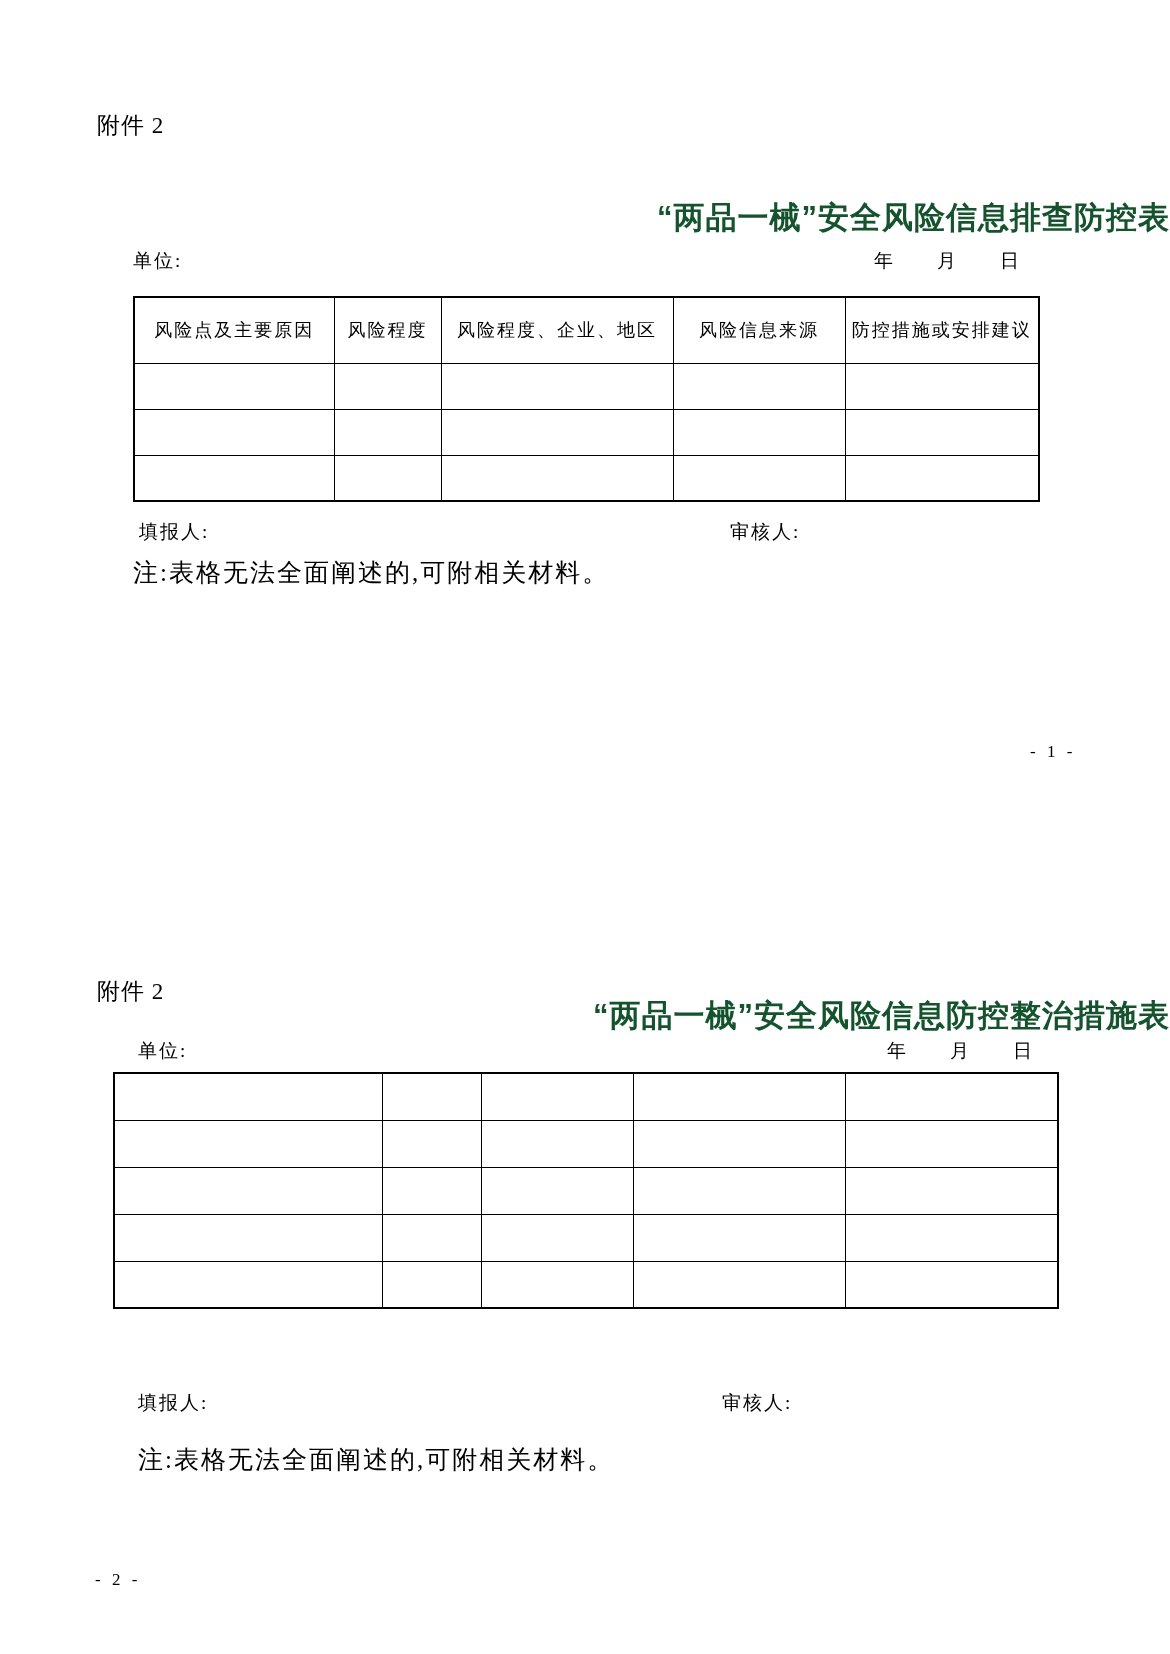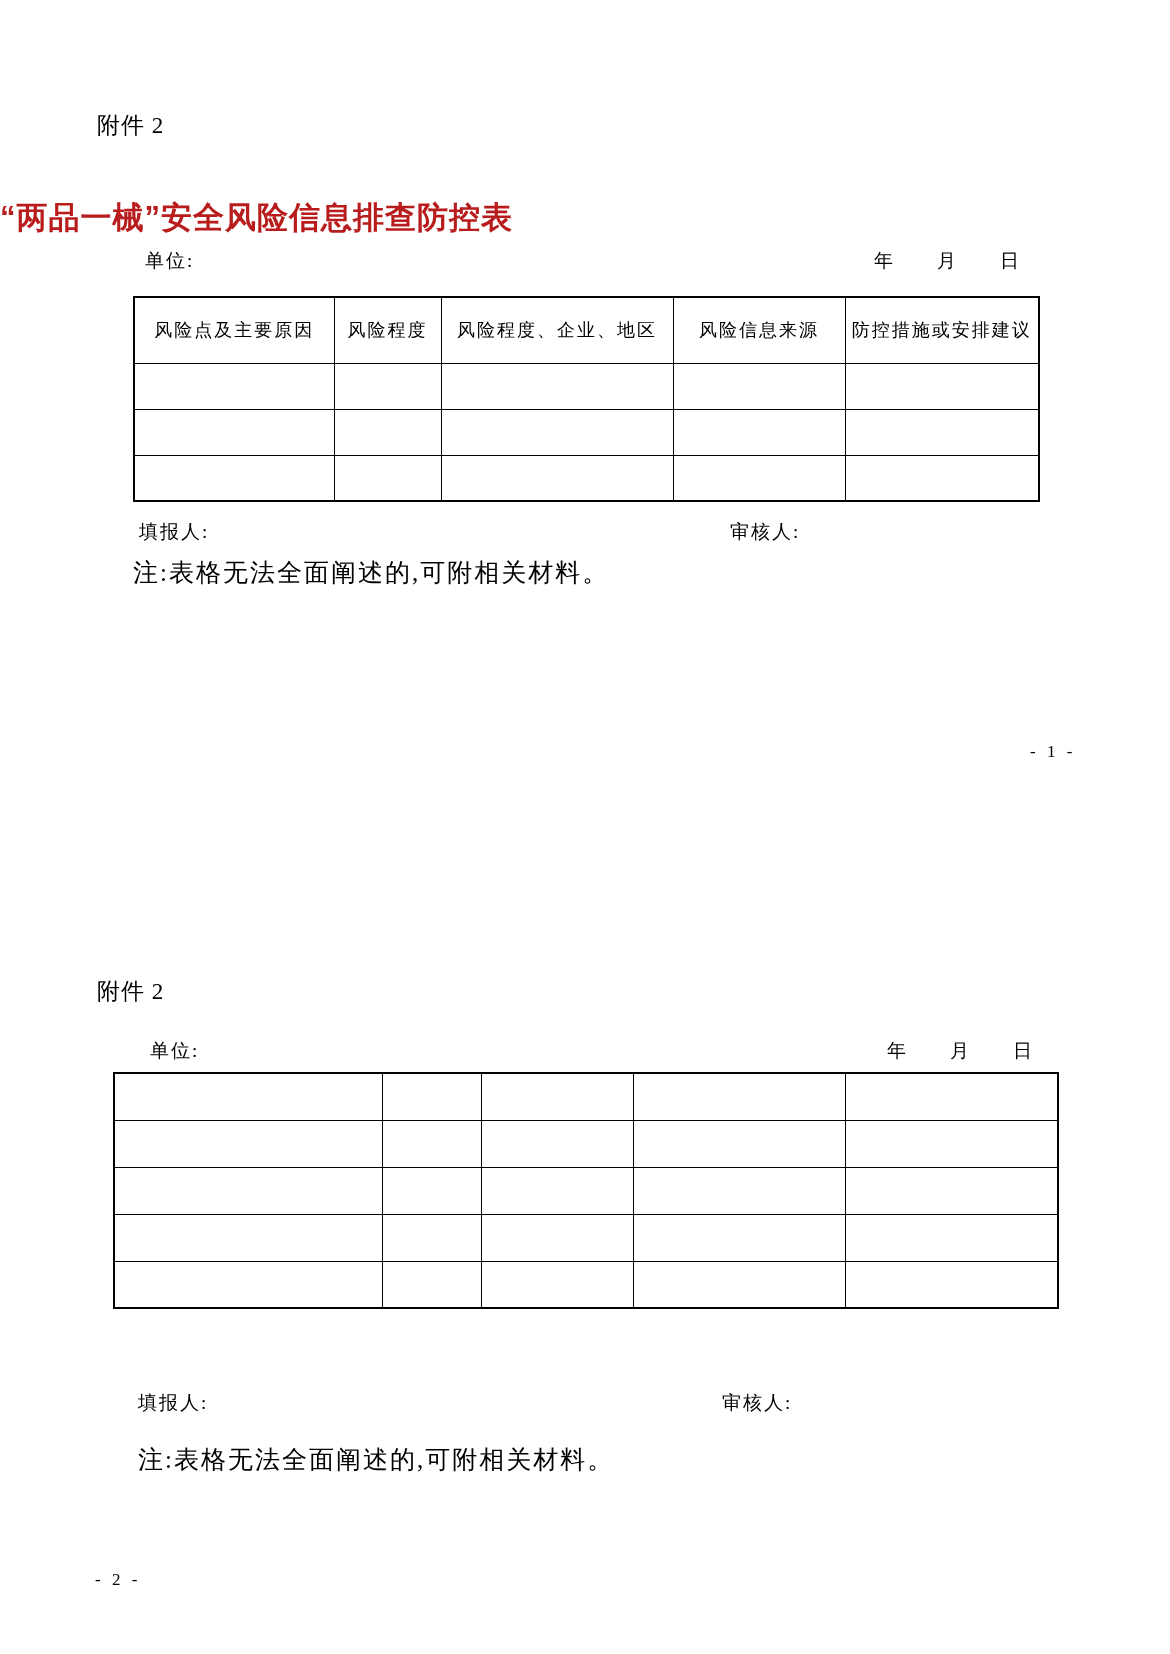--- a/index.html
+++ b/index.html
@@ -21,38 +21,37 @@
     letter-spacing: 1px;
     color: #000;
   }
   #a1-label { left: 97px; top: 110px; }
   #a2-label { left: 97px; top: 976px; }
 
   .doc-title {
     position: absolute;
     left: 0;
     width: 1170px;
-    text-align: left;
+    text-align: right;
     font-family: "Liberation Sans", "DejaVu Sans", sans-serif;
     font-weight: bold;
     font-size: 31px;
     letter-spacing: 1px;
-    color: #b91c1c;
+    color: #14532d;
   }
   #a1-title { top: 197px; }
   #a2-title { top: 995px; }
 
   .unit-line {
     position: absolute;
     display: flex;
     justify-content: space-between;
     align-items: baseline;
     font-size: 19px;
     letter-spacing: 2px;
-    margin-left: 12px;
   }
   #a1-unit-line { left: 133px; right: 151px; top: 248px; }
   #a2-unit-line { left: 138px; right: 138px; top: 1038px; }
 
   .date-group { display: flex; gap: 44px; letter-spacing: 0; }
 
   table.form-table {
     position: absolute;
     border-collapse: collapse;
     table-layout: fixed;
@@ -162,20 +161,21 @@
   </tbody>
     </table>
 
   <div id="a1-filler" class="signer-label">填报人:</div>
   <div id="a1-reviewer" class="signer-label">审核人:</div>
   <div id="a1-note" class="note-line">注:表格无法全面阐述的,可附相关材料。</div>
   <div id="a1-pagenum" class="page-number">- 1 -</div>
 
   <div id="a2-label" class="att-label">附件 2</div>
 
+  <div id="a2-title" class="doc-title">“两品一械”安全风险信息防控整治措施表</div>
 
   <div id="a2-unit-line" class="unit-line">
     <span>单位:</span>
     <span class="date-group">
       <span>年</span>
       <span>月</span>
       <span>日</span>
     </span>
   </div>
 

